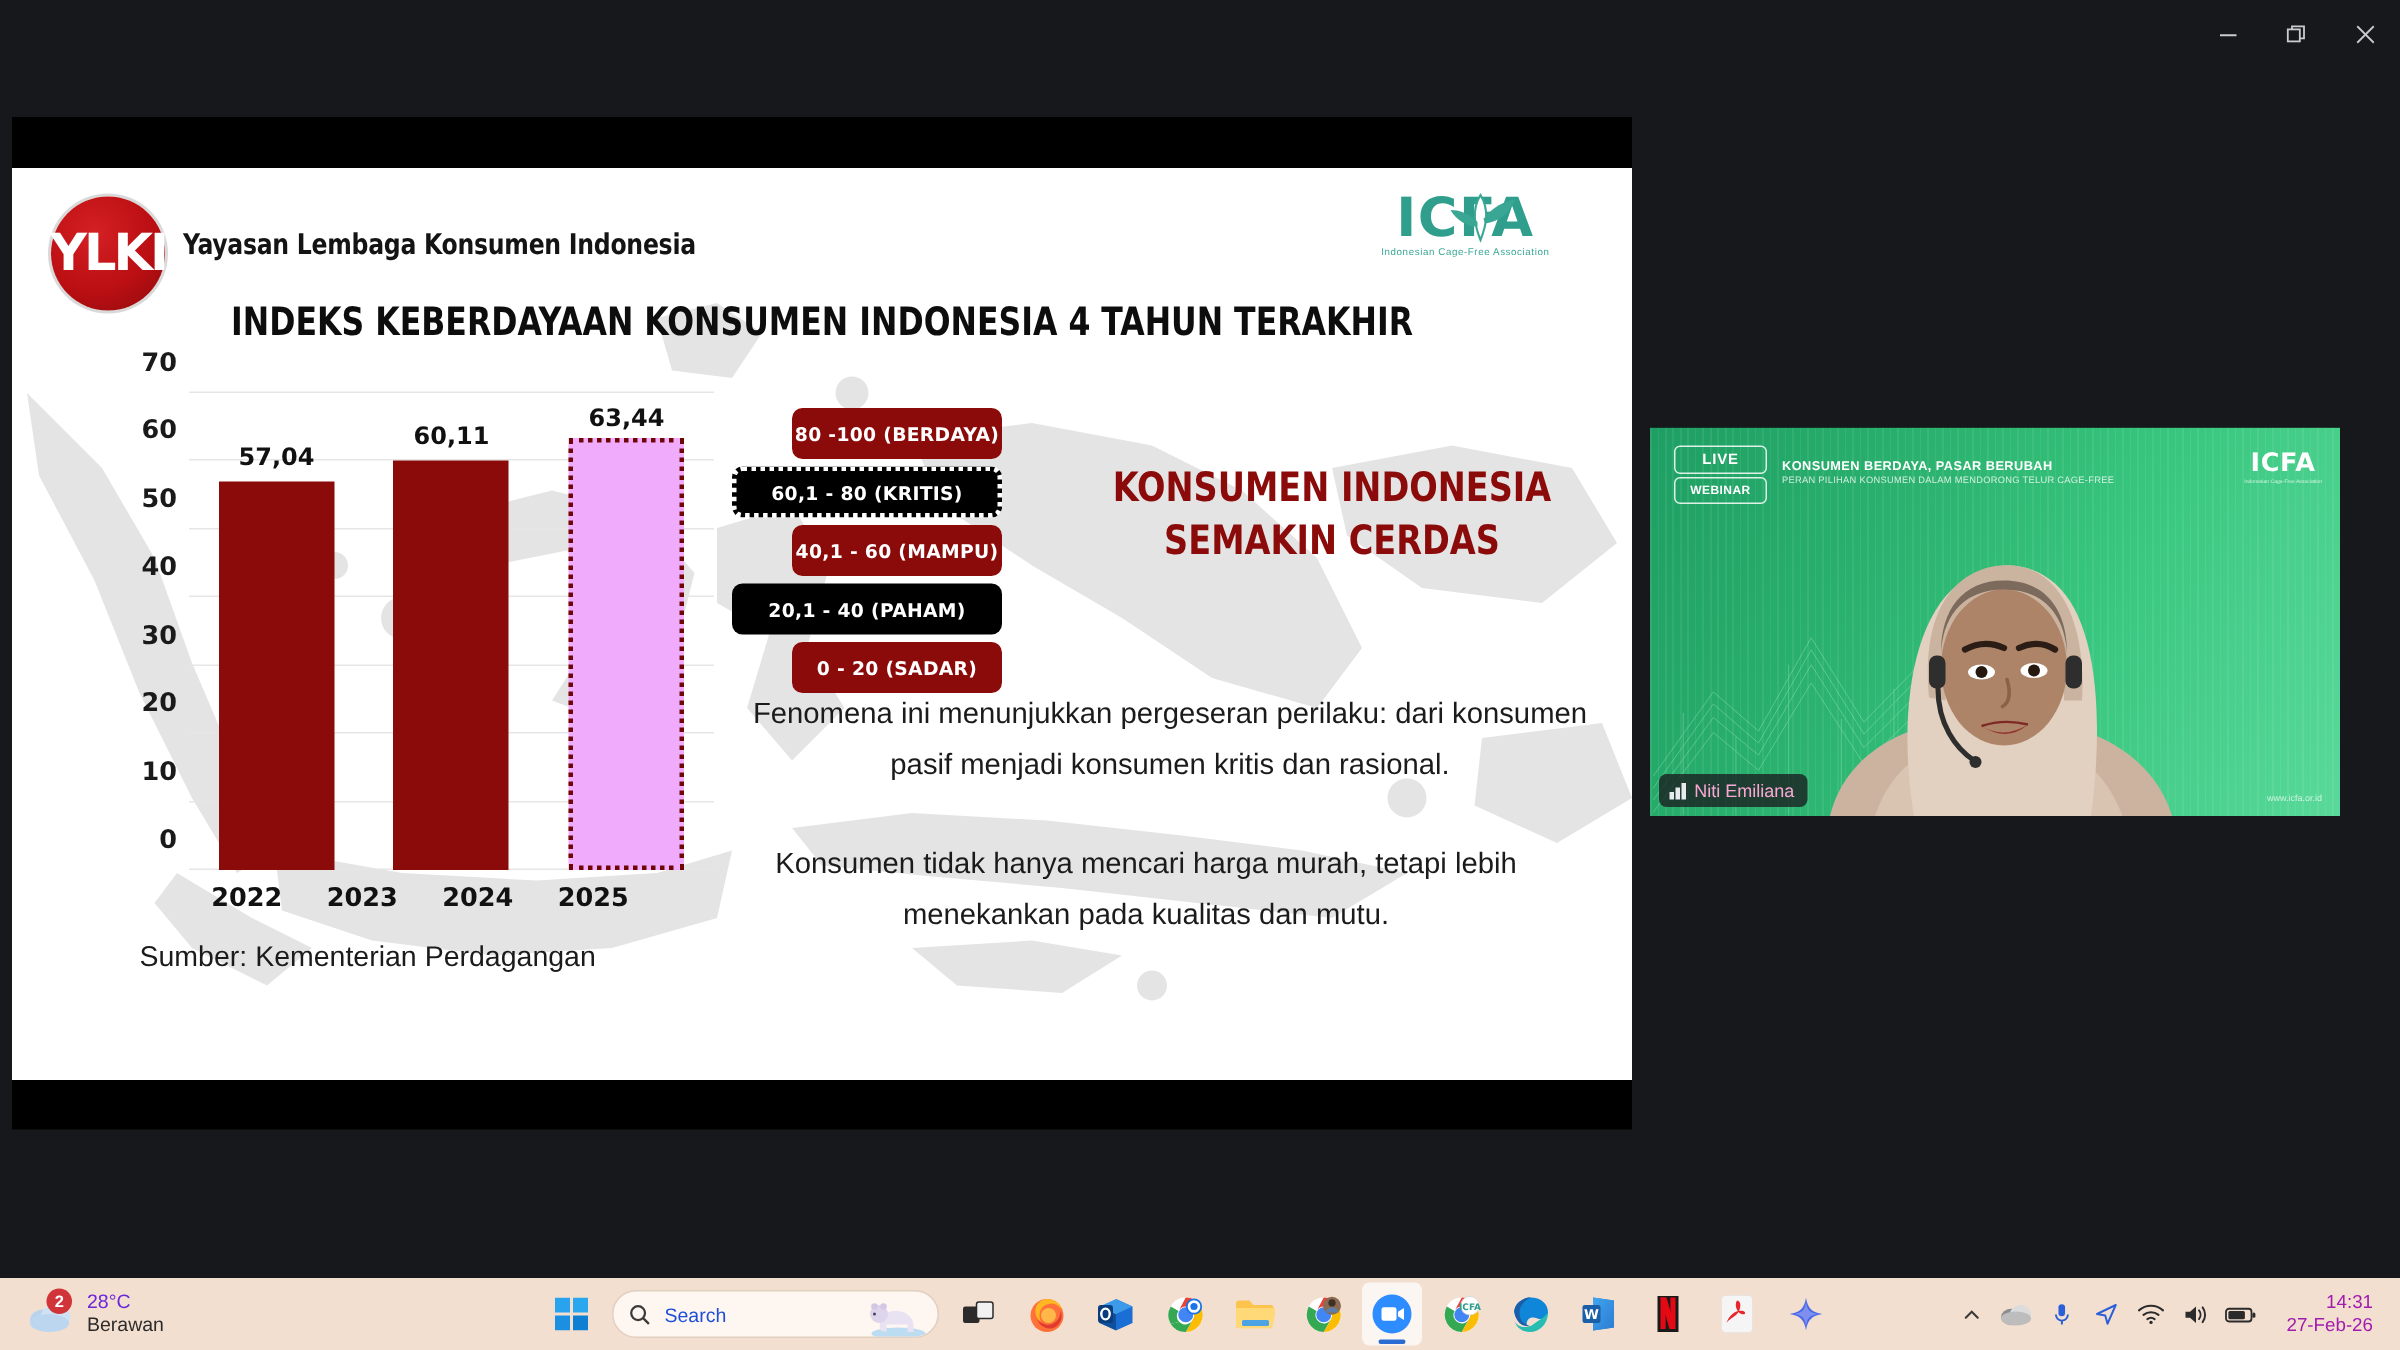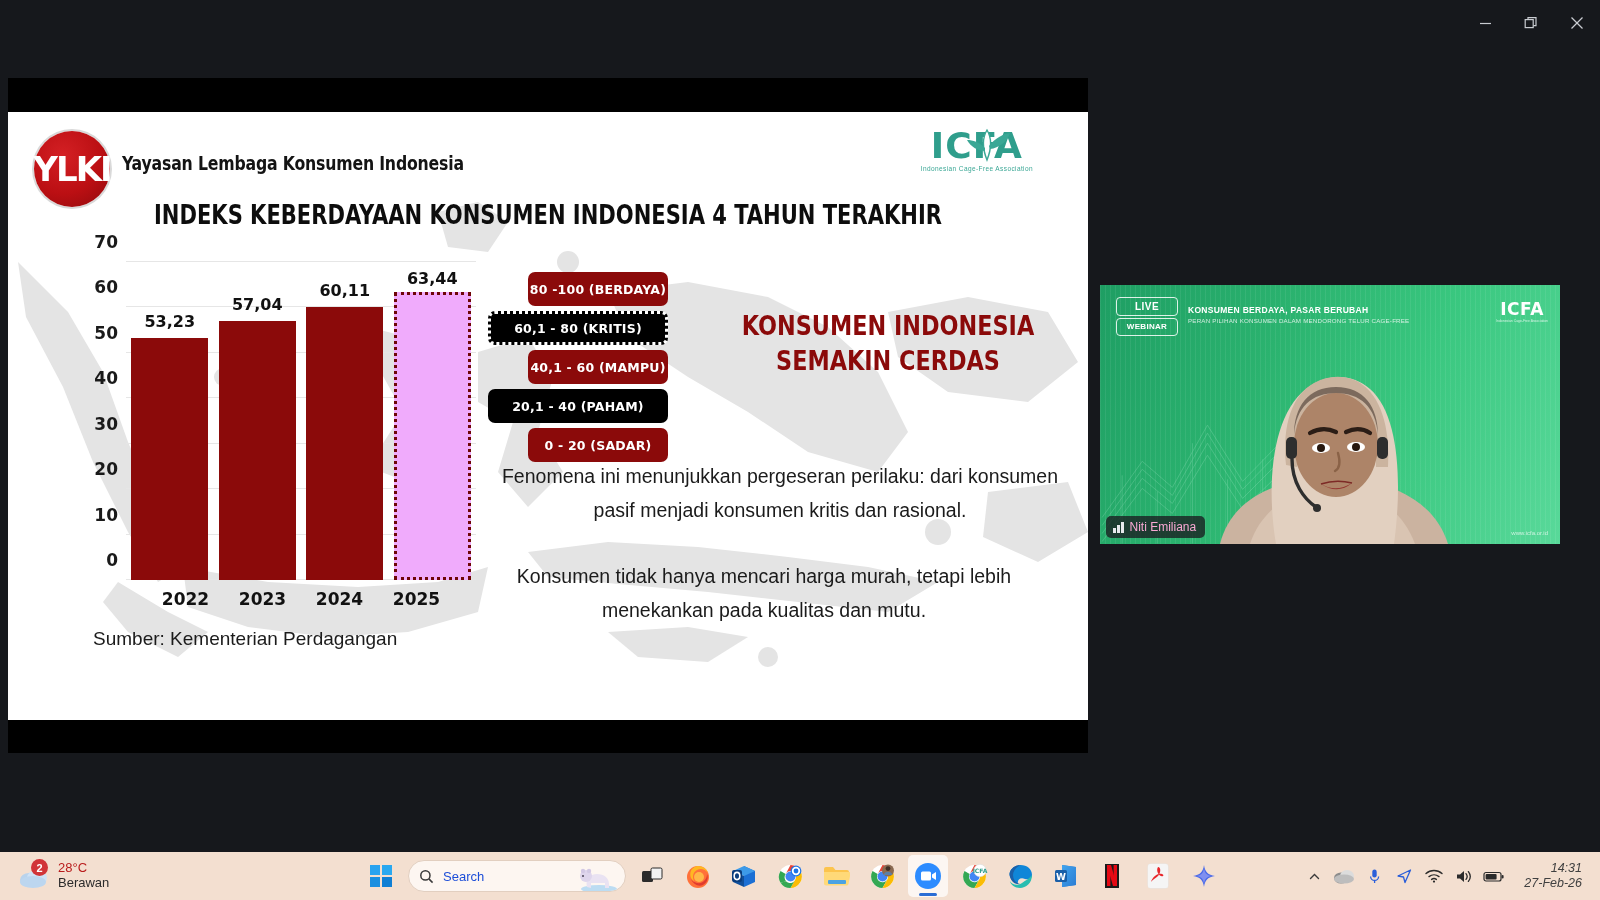--- a/index.html
+++ b/index.html
@@ -95,21 +95,21 @@
   .bar { width: 100%; background: #8b0a0a; position: relative; }
   .bar.dotted { border: 3px dotted #6e0606; }
   .barval {
     position: absolute; left: 50%; transform: translateX(-50%);
     bottom: 100%; margin-bottom: 7px;
     font-family: "DejaVu Sans", sans-serif;
     font-weight: bold; font-size: 16px; color: #111; white-space: nowrap;
   }
   .xlabels {
     position: absolute; left: 40px; right: 0; bottom: 0; height: 30px;
-    display: flex; justify-content: center; align-items: center;
+    display: flex; justify-content: flex-start; align-items: center;
   }
   .xlabel {
     width: 22%; text-align: center;
     font-family: "DejaVu Sans", sans-serif;
     font-weight: bold; font-size: 17px; color: #111;
   }
   .source {
     position: absolute; left: 85px; top: 516px;
     font-size: 19px; color: #1b1b1b;
   }
@@ -205,21 +205,21 @@
   .weather {
     display: flex; align-items: center; gap: 8px; padding-left: 18px; width: 300px;
   }
   .weather .cloud { position: relative; width: 32px; height: 26px; }
   .weather .badge {
     position: absolute; left: 13px; top: -4px; width: 17px; height: 17px; border-radius: 50%;
     background: #d13438; color: #fff; font-size: 11px; font-weight: bold;
     display: flex; align-items: center; justify-content: center; z-index: 2;
   }
   .weather .wtext { line-height: 1.15; }
-  .weather .temp { font-size: 13px; color: #b91c1c; }
+  .weather .temp { font-size: 13px; color: #6d28d9; }
   .weather .cond { font-size: 13px; color: #2b2b2b; }
 
   .center-zone {
     position: absolute; left: 360px; display: flex; align-items: center; gap: 6px;
   }
   .start-btn { width: 42px; height: 42px; display: flex; align-items: center; justify-content: center; border-radius: 5px; }
   .searchbox {
     width: 218px; height: 32px; background: #fdf6f1; border: 1px solid #e2cfc0;
     border-radius: 16px; display: flex; align-items: center; padding: 0 10px; gap: 9px;
     position: relative; overflow: hidden;
@@ -236,21 +236,21 @@
     width: 18px; height: 3px; border-radius: 2px; background: #2b6cd4;
   }
   .tray {
     position: absolute; right: 0; height: 48px; display: flex; align-items: center; gap: 2px;
     padding-right: 12px;
   }
   .tray-ico { width: 28px; height: 32px; display: flex; align-items: center; justify-content: center; border-radius: 4px; }
   .clock {
     text-align: right; line-height: 1.2; margin-left: 8px; padding: 3px 6px; border-radius: 4px;
   }
-  .clock div { font-size: 12.5px; color: #404040; font-style: italic; }
+  .clock div { font-size: 12.5px; color: #a21caf; }
 </style>
 </head>
 <body>
 
 <div id="root">
 
   <div class="titlebar">
     <div class="wbtn">
       <svg width="13" height="13" viewBox="0 0 13 13">
           <line x1="1" y1="6.5" x2="12" y2="6.5" stroke="#c9ccd1" stroke-width="1.2"></line>
@@ -325,25 +325,20 @@
             <div class="ytick" style="bottom: 42.8571%; position: absolute; right: 100%;">30</div>
             <div class="gridline" style="bottom: 57.1429%;"></div>
             <div class="ytick" style="bottom: 57.1429%; position: absolute; right: 100%;">40</div>
             <div class="gridline" style="bottom: 71.4286%;"></div>
             <div class="ytick" style="bottom: 71.4286%; position: absolute; right: 100%;">50</div>
             <div class="gridline" style="bottom: 85.7143%;"></div>
             <div class="ytick" style="bottom: 85.7143%; position: absolute; right: 100%;">60</div>
             <div class="gridline" style="bottom: 100%;"></div>
             <div class="ytick" style="bottom: 100%; position: absolute; right: 100%;">70</div>
             <div class="bars">
-              <div class="barwrap">
-                <div class="bar" style="height: 76.0429%; background: rgb(139, 10, 10);">
-                  <div class="barval">53,23</div>
-                </div>
-              </div>
               <div class="barwrap">
                 <div class="bar" style="height: 81.4857%; background: rgb(139, 10, 10);">
                   <div class="barval">57,04</div>
                 </div>
               </div>
               <div class="barwrap">
                 <div class="bar" style="height: 85.8714%; background: rgb(139, 10, 10);">
                   <div class="barval">60,11</div>
                 </div>
               </div>

